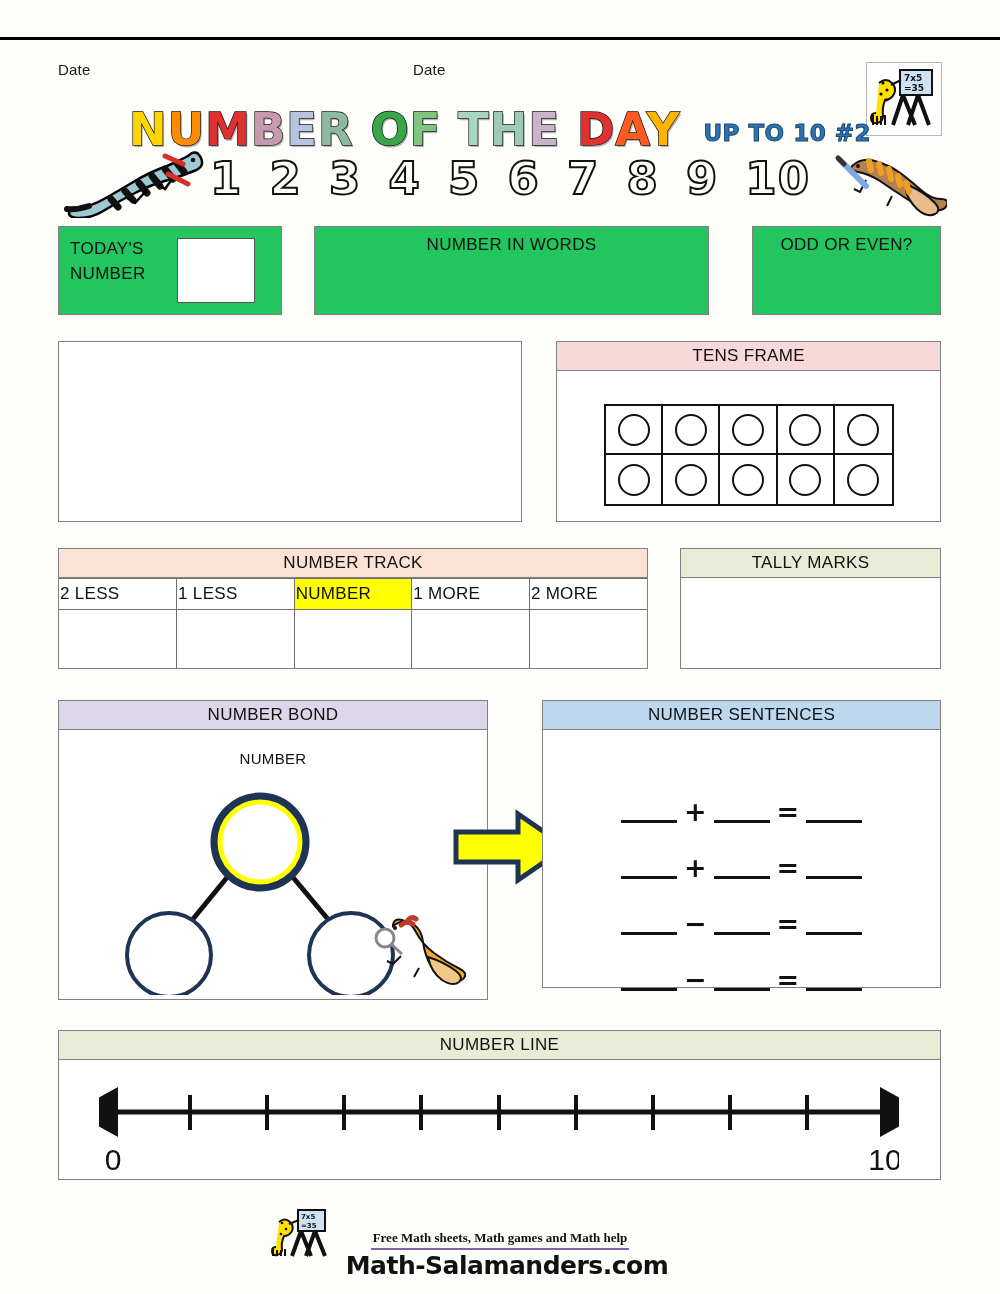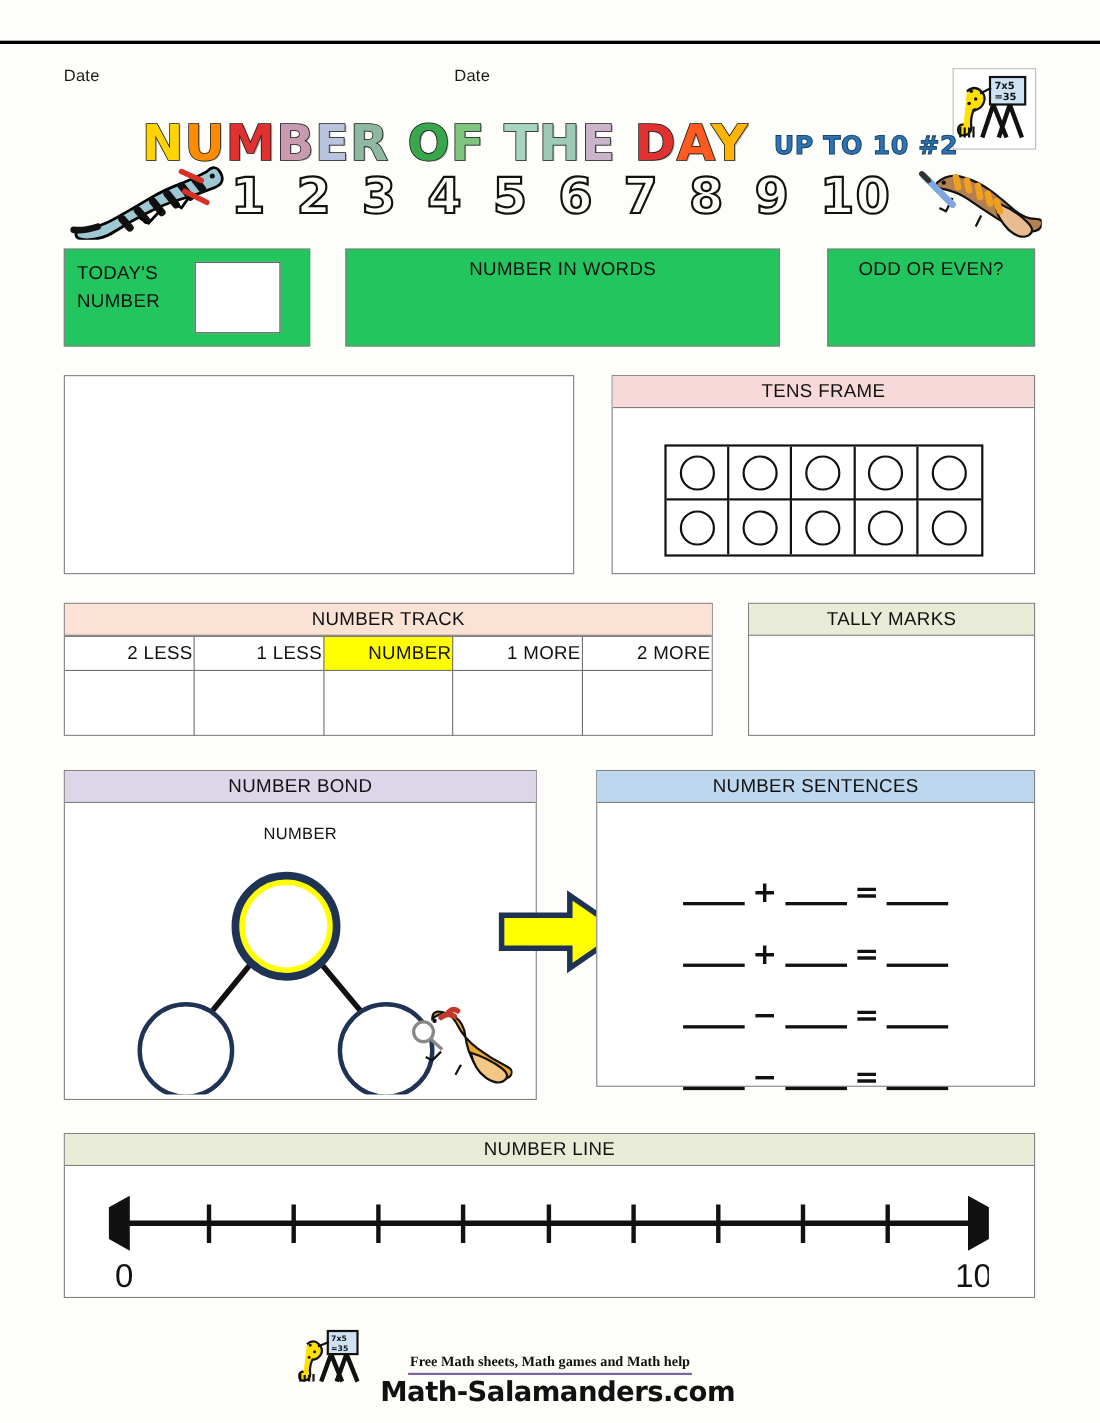--- a/index.html
+++ b/index.html
@@ -200,21 +200,21 @@
   #number-track { left: 58px; top: 548px; width: 590px; height: 121px; }
   .track-table {
     position: absolute;
     left: 0; top: 0;
     width: 100%;
     border-collapse: collapse;
     table-layout: fixed;
   }
   .track-table td {
     border: 1px solid #707070;
-    text-align: right;
+    text-align: left;
     font-size: 17px;
     color: #111;
     height: 28px;
     letter-spacing: .3px;
   }
   .track-table td.empty { height: 57px; }
   .track-table td.hl { background: #ffff00; }
   .track-table tr td:first-child { border-left: none; }
   .track-table tr td:last-child { border-right: none; }
   .track-table tr:last-child td { border-bottom: none; }

